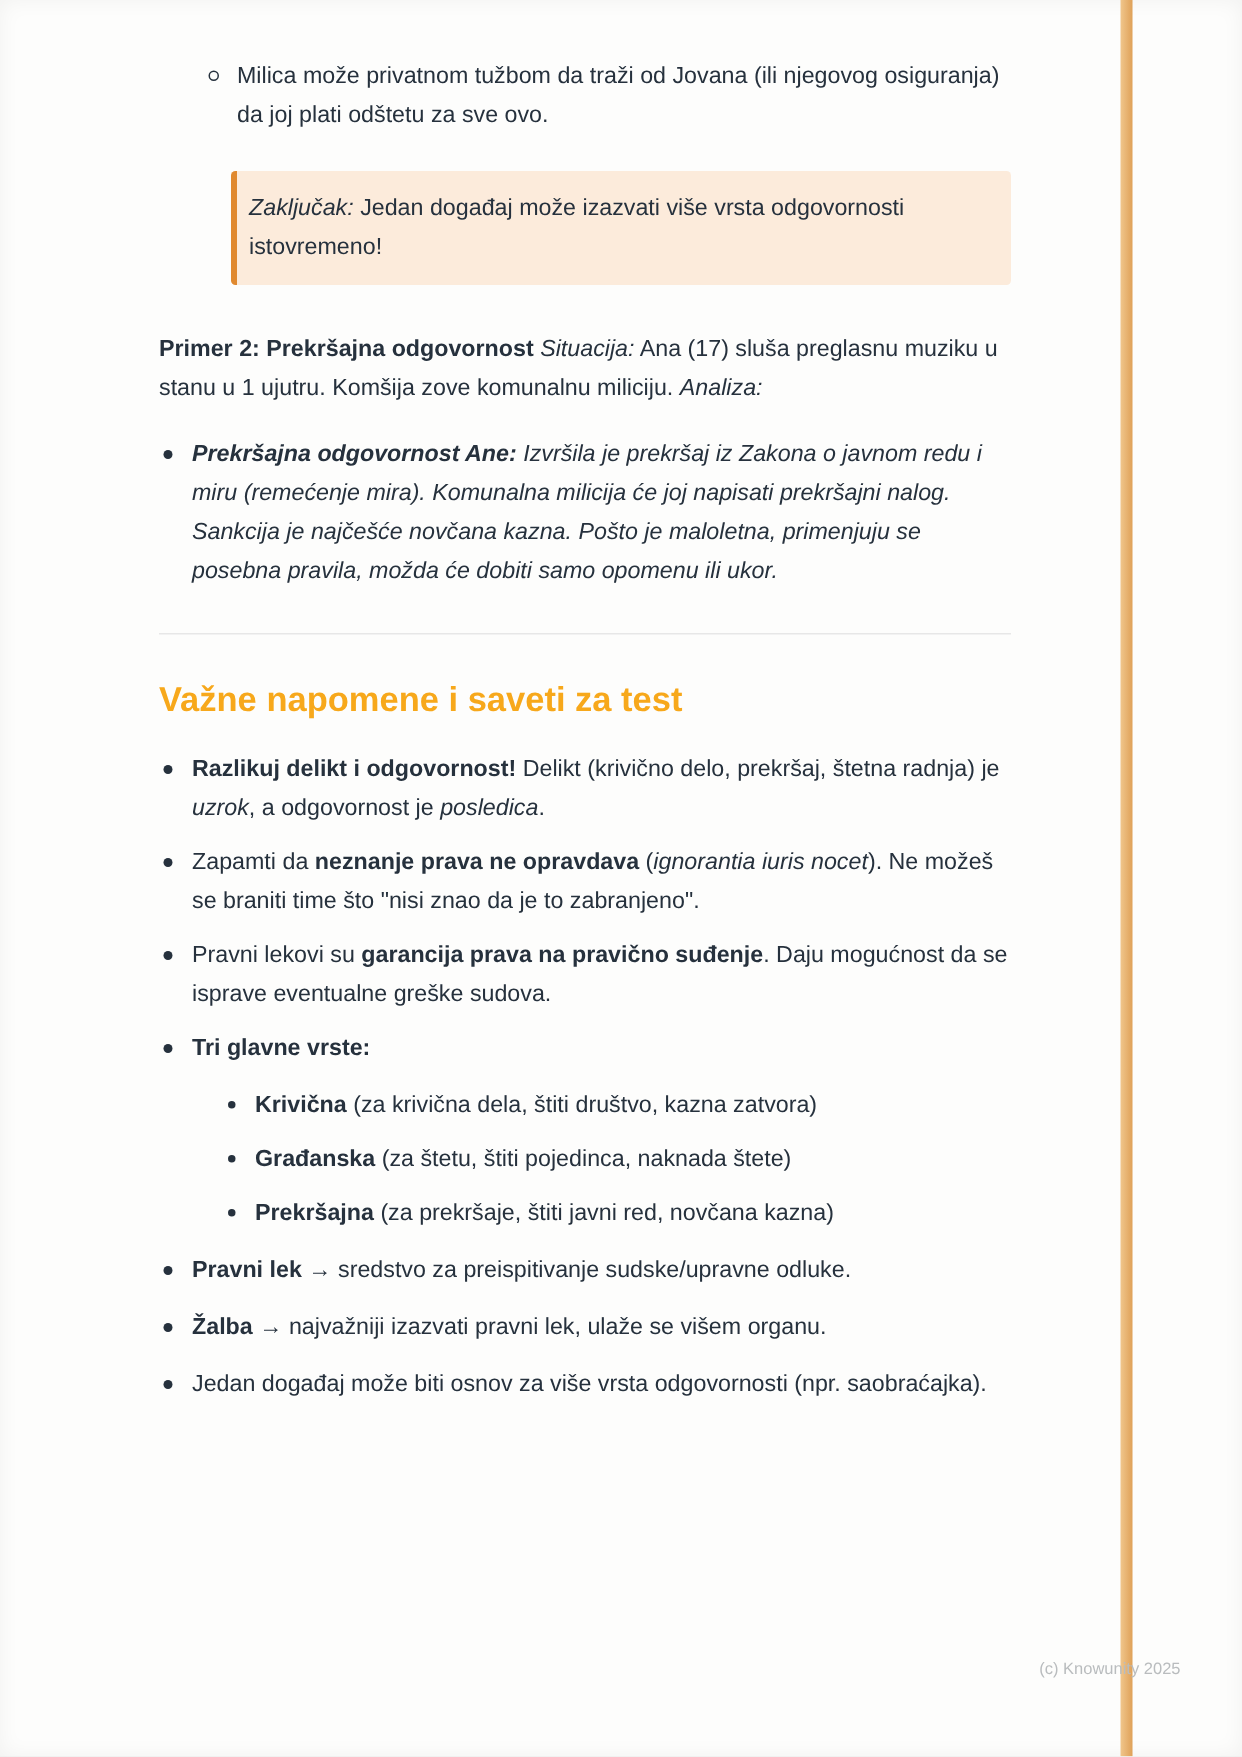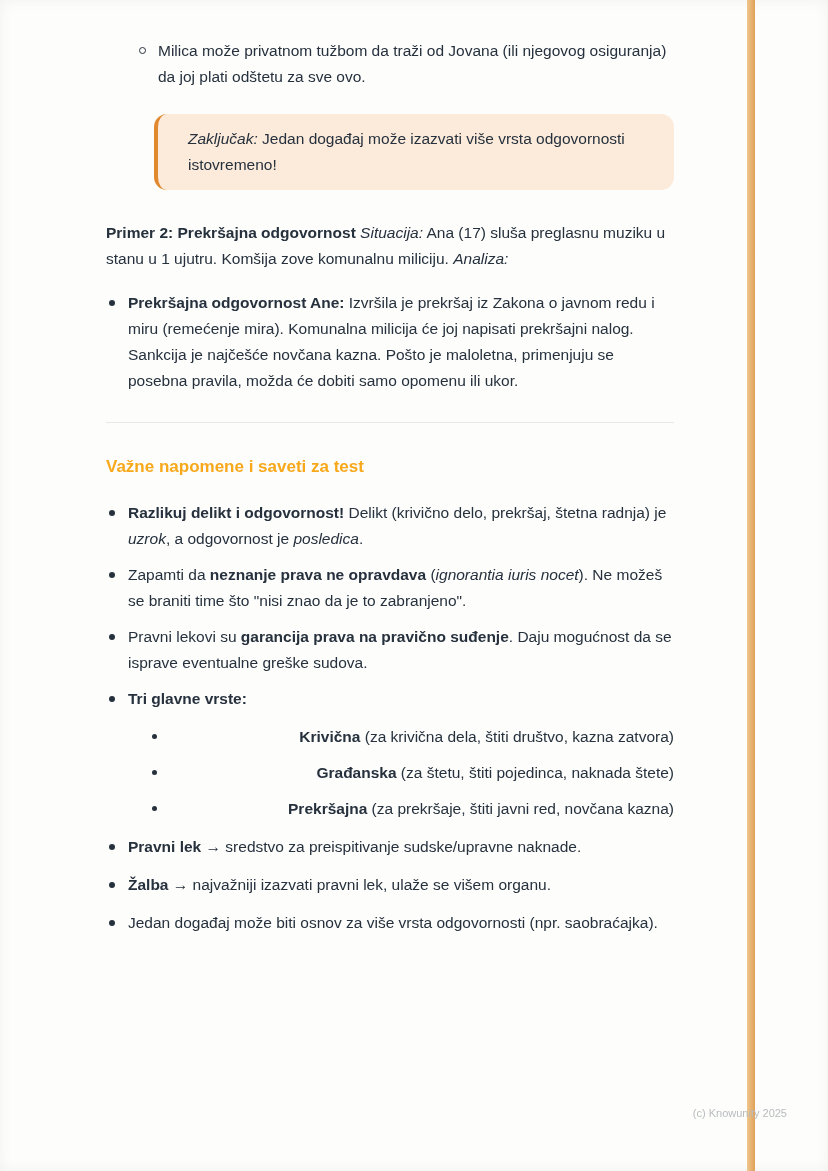--- a/index.html
+++ b/index.html
@@ -26,29 +26,29 @@
   .i{font-style:italic;}
   ul{list-style:none;margin:0;padding:0;}
   .list>li{position:relative;padding-left:22px;margin-bottom:10px;}
   .list>li::before{content:"";position:absolute;left:3px;top:10px;width:6px;height:6px;border-radius:50%;background:var(--text);}
   .review>li{margin-bottom:12px;}
   .sub-list{padding-left:30px;margin-bottom:2px;}
   .sub-list>li::before{background:transparent;border:1.5px solid var(--text);width:5px;height:5px;top:9px;}
   .callout{
     margin:24px 0 30px 48px;background:var(--callout-bg);
     border-left:4px solid var(--callout-border);
-    padding:12px 30px;border-radius:13px;
+    padding:12px 8px;border-radius:3px;
   }
   .callout p{margin:0;}
   .para{margin:0 0 18px;}
-  .primer-list{margin-bottom:6px;}
+  .primer-list{margin-bottom:6px;font-style:italic;}
   .divider{border:none;border-top:1px solid var(--divider);margin:28px 0;}
-  h2.heading{color:var(--accent);font-size:17px;line-height:27px;margin:30px 0 20px;font-weight:700;}
+  h2.heading{color:var(--accent);font-size:23px;line-height:27px;margin:30px 0 20px;font-weight:700;}
   .nested{margin:12px 0 0 2px;padding-left:20px;}
-  .nested>li{position:relative;padding-left:20px;margin-bottom:10px;text-align:right;}
+  .nested>li{position:relative;padding-left:20px;margin-bottom:10px;}
   .nested>li::before{content:"";position:absolute;left:2px;top:10px;width:5px;height:5px;border-radius:50%;background:var(--text);}
   .side-stripe{position:absolute;top:0;bottom:0;left:747px;width:8px;background:linear-gradient(to right,var(--stripe1),var(--stripe2));}
   .footer{position:absolute;right:41px;bottom:52px;font-size:11px;color:var(--muted);z-index:2;}
 </style>
 </head>
 <body>
 
 <div class="page">
   <div class="content">
 
@@ -76,21 +76,21 @@
         <li><span>Pravni lekovi su </span><span class="b">garancija prava na pravično suđenje</span><span>. Daju mogućnost da se isprave eventualne greške sudova.</span></li>
       </ul>
 
 
     <ul class="list review">
         <li><span class="b">Tri glavne vrste:</span><ul class="nested">
             <li><span class="b">Krivična</span><span> (za krivična dela, štiti društvo, kazna zatvora)</span></li>
             <li><span class="b">Građanska</span><span> (za štetu, štiti pojedinca, naknada štete)</span></li>
             <li><span class="b">Prekršajna</span><span> (za prekršaje, štiti javni red, novčana kazna)</span></li>
           </ul></li>
-        <li><span class="b">Pravni lek</span><span> → sredstvo za preispitivanje sudske/upravne naknade.</span></li>
+        <li><span class="b">Pravni lek</span><span> → sredstvo za preispitivanje sudske/upravne odluke.</span></li>
         <li><span class="b">Žalba</span><span> → najvažniji izazvati pravni lek, ulaže se višem organu.</span></li>
         <li><span>Jedan događaj može biti osnov za više vrsta odgovornosti (npr. saobraćajka).</span></li>
       </ul>
 
   </div>
 
   <div class="side-stripe"></div>
 
   <div class="footer">(c) Knowunity 2025</div>
 </div>

